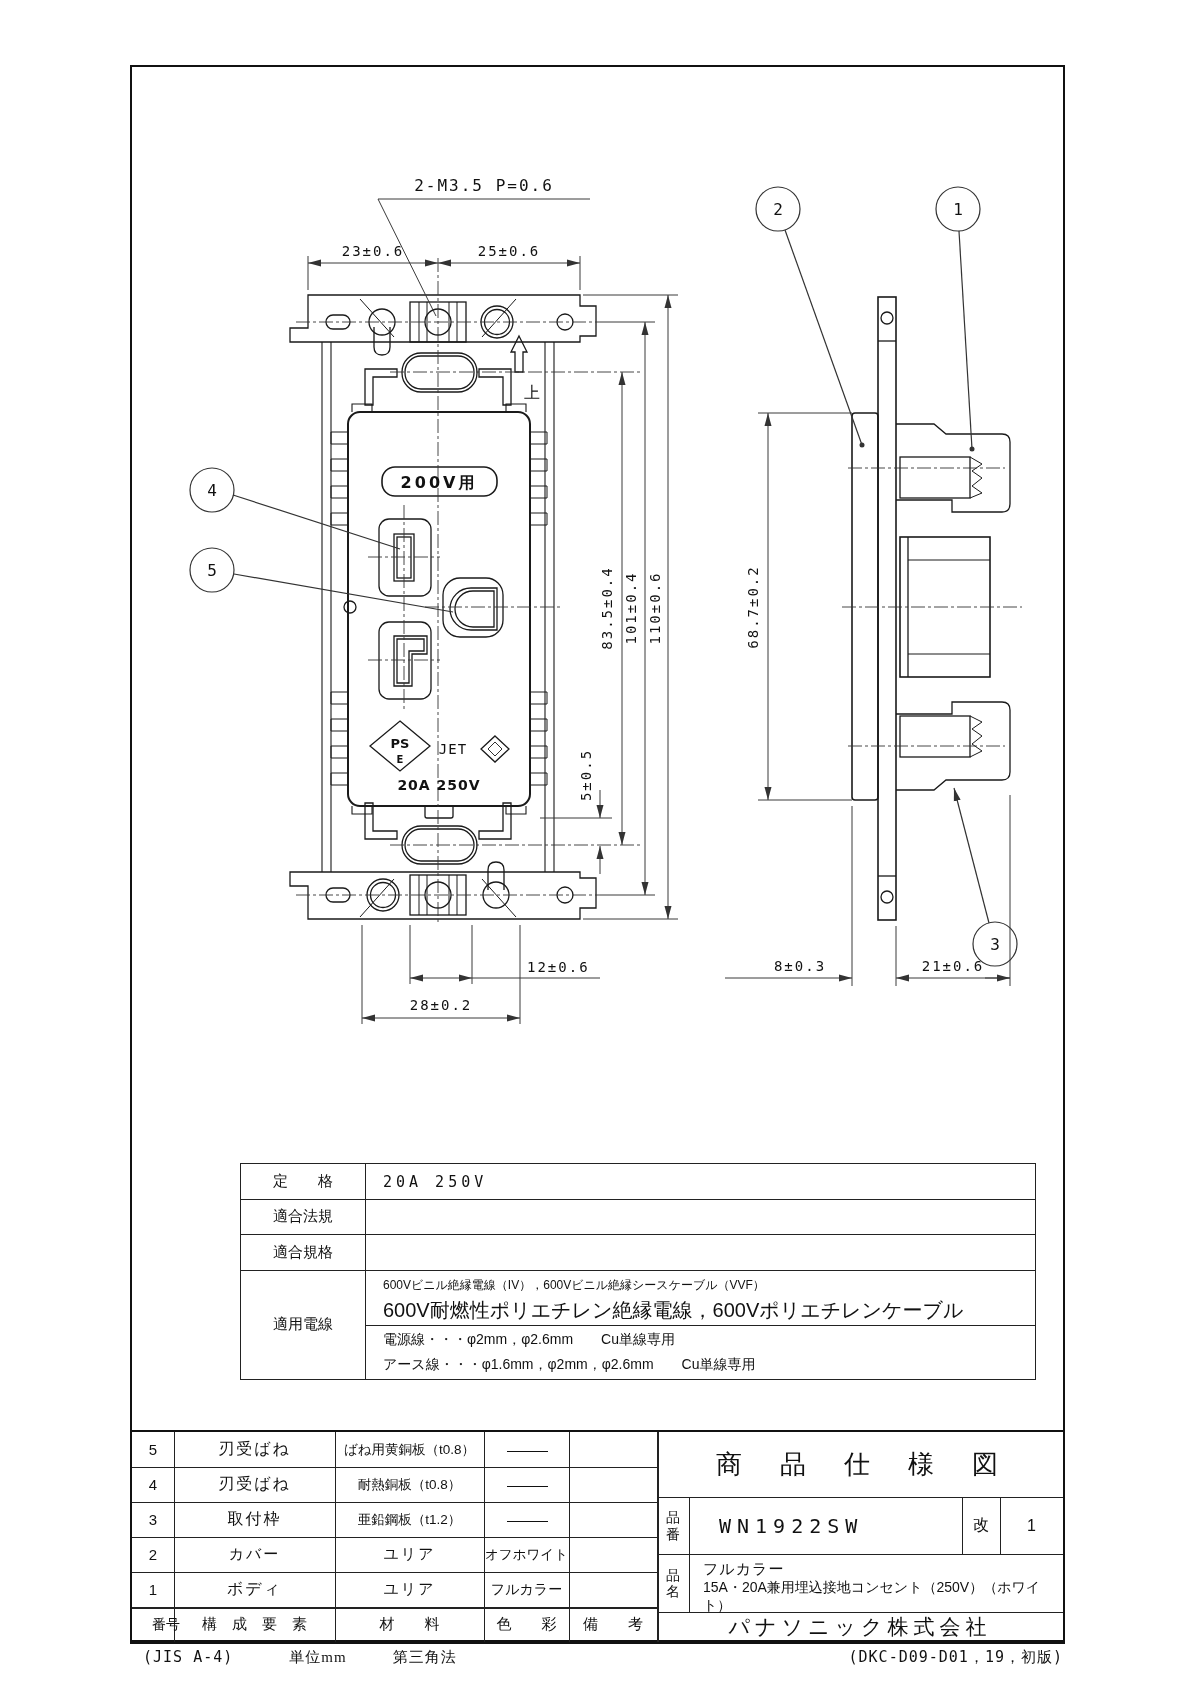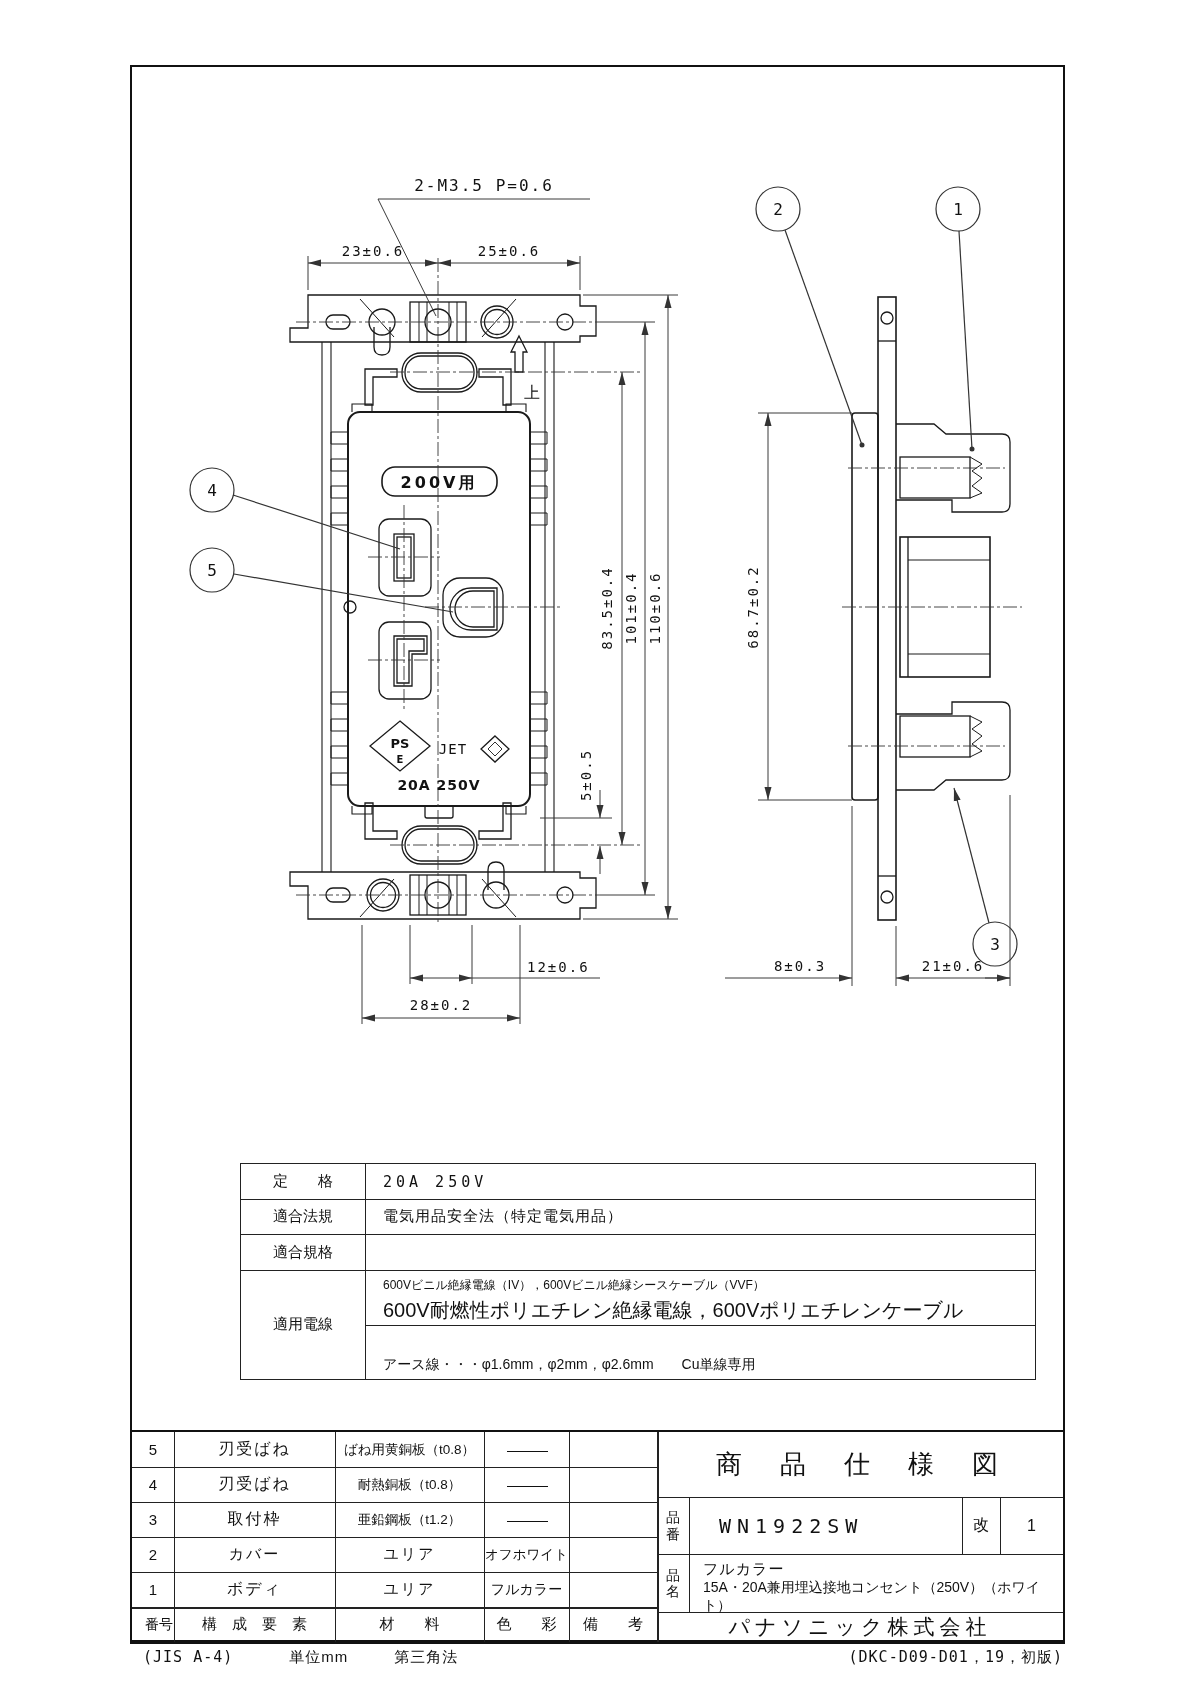--- a/index.html
+++ b/index.html
@@ -233,27 +233,27 @@
     <div class="line" style="left:0;top:35px;width:100%;height:1.2px"></div>
     <div class="line" style="left:0;top:70px;width:100%;height:1.2px"></div>
     <div class="line" style="left:0;top:106px;width:100%;height:1.2px"></div>
     <div class="line" style="left:124px;top:161px;right:0;height:1.2px"></div>
     <div class="line" style="left:124px;top:0;width:1.2px;height:100%"></div>
 
     <div class="cell center" style="left:0;top:0;width:124px;height:35px">定　　格</div>
     <div class="cell" style="left:142px;top:0;right:8px;height:35px;letter-spacing:4px;font-family:'DejaVu Sans Mono',monospace">20A 250V</div>
 
     <div class="cell center" style="left:0;top:35px;width:124px;height:35px">適合法規</div>
-    <div class="cell" style="left:142px;top:35px;right:8px;height:35px;letter-spacing:1px">電気用品安全法（特定電気用品）</div>
 
     <div class="cell center" style="left:0;top:70px;width:124px;height:36px">適合規格</div>
 
     <div class="cell center" style="left:0;top:106px;width:124px;height:109px">適用電線</div>
     <div class="cell" style="left:142px;top:108px;right:4px;height:26px;font-size:12px">600Vビニル絶縁電線（IV），600Vビニル絶縁シースケーブル（VVF）</div>
     <div class="cell" style="left:142px;top:133px;right:4px;height:26px;font-size:20px">600V耐燃性ポリエチレン絶縁電線，600Vポリエチレンケーブル</div>
+    <div class="cell" style="left:142px;top:163px;right:4px;height:26px;font-size:14px">電源線・・・φ2mm，φ2.6mm　　Cu単線専用</div>
     <div class="cell" style="left:142px;top:188px;right:4px;height:26px;font-size:14px">アース線・・・φ1.6mm，φ2mm，φ2.6mm　　Cu単線専用</div>
   </div>
 
   <div class="bottom-table">
 
     <div class="line" style="left:42px;top:0;width:1.2px;height:100%"></div>
     <div class="line" style="left:203px;top:0;width:1.2px;height:100%"></div>
     <div class="line" style="left:352px;top:0;width:1.2px;height:100%"></div>
     <div class="line" style="left:437px;top:0;width:1.2px;height:100%"></div>
     <div class="line" style="left:525px;top:0;width:1.6px;height:100%"></div>
@@ -301,21 +301,21 @@
     </div>
     <div>
       <div class="cell center" style="left:0;top:140px;width:42px;height:35px">1</div>
       <div class="cell center" style="left:42px;top:140px;width:161px;height:35px;font-size:16px;letter-spacing:2px">ボディ</div>
       <div class="cell center" style="left:203px;top:140px;width:149px;height:35px;font-size:15px;letter-spacing:2px">ユリア</div>
       <div class="cell center" style="left:352px;top:140px;width:85px;height:35px;font-size:14px">フルカラー</div>
       <div class="cell center" style="left:437px;top:140px;width:88px;height:35px"></div>
     </div>
 
     <div>
-      <div class="cell center" style="left:6px;top:175px;width:42px;height:35px;font-size:14px">番号</div>
+      <div class="cell center" style="left:13px;top:175px;width:42px;height:35px;font-size:14px">番号</div>
       <div class="cell center" style="left:42px;top:175px;width:161px;height:35px">構　成　要　素</div>
       <div class="cell center" style="left:203px;top:175px;width:149px;height:35px">材　　料</div>
       <div class="cell center" style="left:352px;top:175px;width:85px;height:35px">色　　彩</div>
       <div class="cell center" style="left:437px;top:175px;width:88px;height:35px">備　　考</div>
     </div>
 
     <div>
       <div class="cell center" style="left:525px;top:0;right:0;height:65px;font-size:26px;letter-spacing:6px">商　品　仕　様　図</div>
       <div class="cell center" style="left:525px;top:65px;width:32px;height:57px">
         <div class="vlabel">品番</div>
@@ -327,17 +327,17 @@
         <div class="vlabel">品名</div>
       </div>
       <div class="cell" style="left:571px;top:124px;right:4px;height:27px;font-size:15px;letter-spacing:1px">フルカラー</div>
       <div class="cell" style="left:571px;top:151px;right:2px;height:27px;font-size:14px">15A・20A兼用埋込接地コンセント（250V）（ホワイト）</div>
       <div class="cell center" style="left:525px;top:180px;right:0;height:30px;font-size:21px;letter-spacing:5px">パナソニック株式会社</div>
     </div>
   </div>
 
   <div class="footer" style="left:143px;">
     <span>(JIS A-4)</span>
-    <span style="margin-left:46px;font-family:Liberation Sans, sans-serif">単位mm</span>
+    <span style="margin-left:46px;font-family:Liberation Serif, serif">単位mm</span>
     <span style="margin-left:36px;font-family:'Liberation Sans',sans-serif">第三角法</span>
   </div>
   <div class="footer" style="right:127px;">(DKC-D09-D01，19，初版)</div>
 </div>
 
 </body></html>

